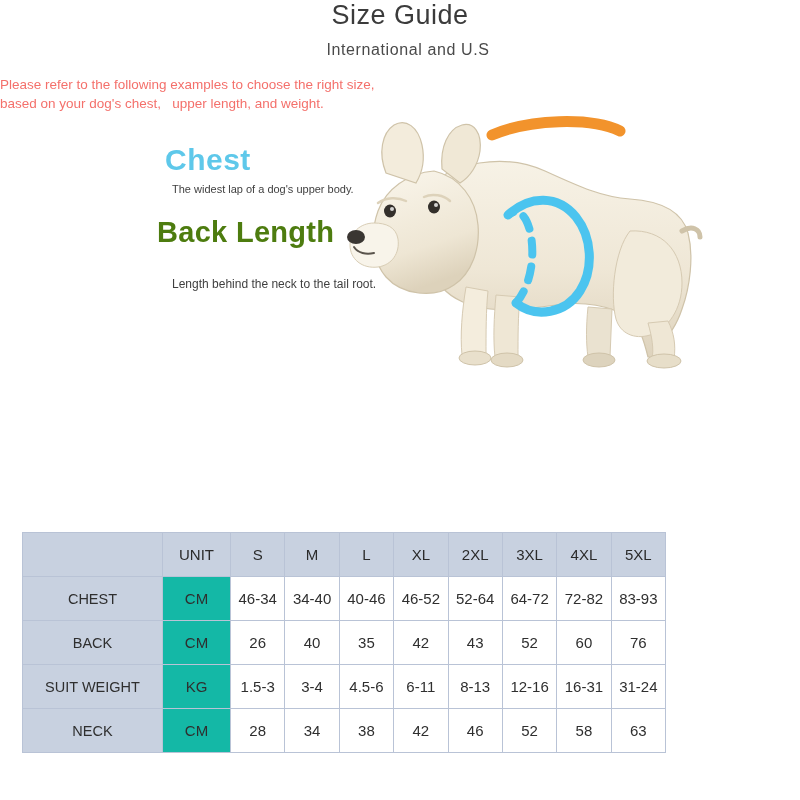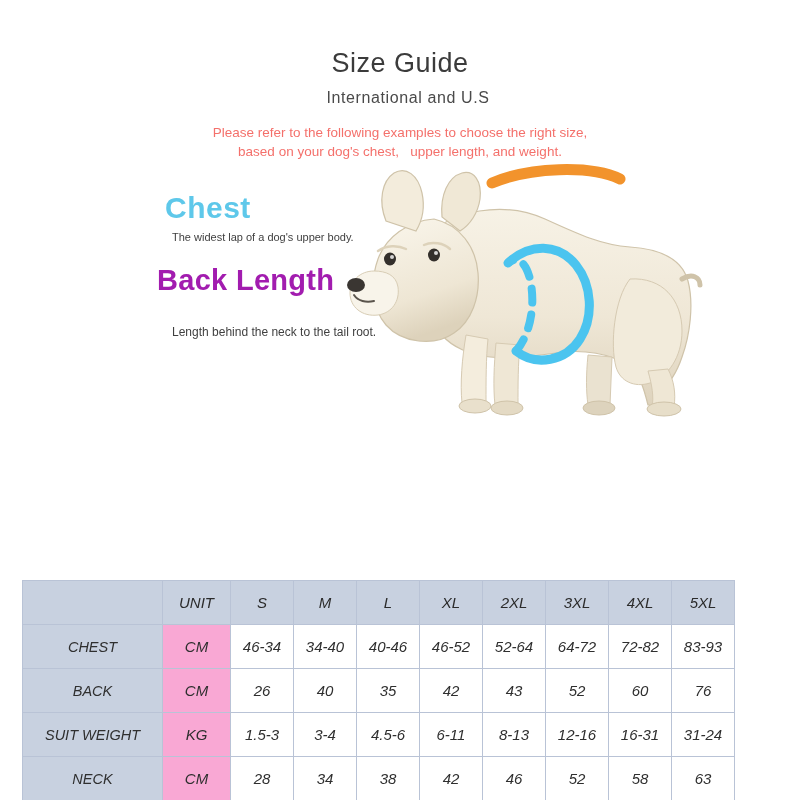--- a/index.html
+++ b/index.html
@@ -16,34 +16,32 @@
     background: #ffffff;
   }
 
   
   .title {
     text-align: center;
     font-size: 27px;
     color: #3b3b3b;
     font-weight: 400;
     letter-spacing: 0.5px;
-    margin-top: 48px;
   }
   .subtitle {
     text-align: center;
     font-size: 16px;
     color: #4a4a4a;
     font-weight: 400;
     margin-top: 10px;
     letter-spacing: 0.6px;
     padding-left: 16px;
   }
   .notes {
     margin-top: 16px;
-    text-align: center;
   }
   .note-line {
     color: #f4706b;
     font-size: 13.5px;
     line-height: 19px;
     white-space: pre;
   }
 
   
   .illus {
@@ -64,21 +62,21 @@
   .desc-chest {
     position: absolute;
     left: 172px; top: 62px;
     font-size: 11px;
     color: #3f3f3f;
   }
   .label-back {
     position: absolute;
     left: 157px; top: 95px;
     font-size: 29px;
-    color: #a21caf;
+    color: #4d7c0f;
     font-weight: 700;
     letter-spacing: 0.3px;
   }
   .desc-back {
     position: absolute;
     left: 172px; top: 156px;
     font-size: 12px;
     color: #3f3f3f;
   }
 
@@ -91,23 +89,22 @@
 
   
   .table-wrap {
     position: absolute;
     left: 22px;
     top: 532px;
     width: 756px;
   }
   table.size-table {
     border-collapse: collapse;
-    width: 713px;
+    width: 644px;
     table-layout: fixed;
-    font-style: italic;
   }
   table.size-table td, table.size-table th {
     border: 1px solid #b9c3d6;
     height: 44px;
     text-align: center;
     vertical-align: middle;
     font-size: 15px;
     color: #2f2f2f;
     font-weight: 400;
     padding: 0 2px;
@@ -115,21 +112,21 @@
   table.size-table tr.head td {
     background: #c8d1e0;
     font-weight: 400;
     color: #2b2b2b;
   }
   table.size-table td.rowlabel {
     background: #c8d1e0;
     font-size: 14.5px;
   }
   table.size-table td.unit {
-    background: #f9a8d4;
+    background: #14b8a6;
   }
   .col-label { width: 140px; }
   .col-unit  { width: 68px; }
 </style>
 </head>
 <body>
 
 <div class="page">
 
   <div class="title">Size Guide</div>

